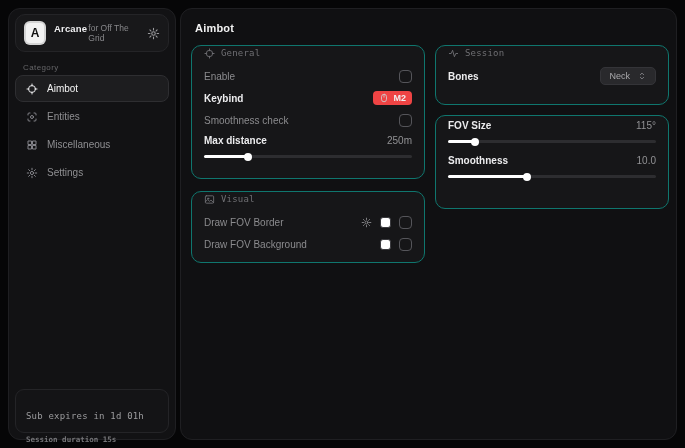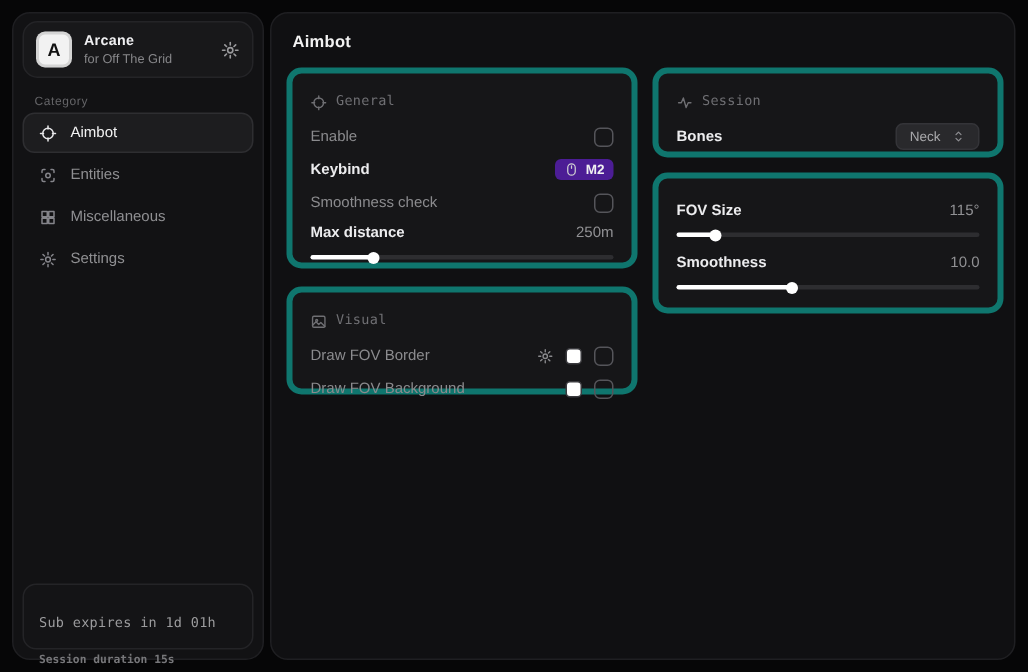--- a/index.html
+++ b/index.html
@@ -9,62 +9,62 @@
 
   
   .sidebar { position:absolute; left:8px; top:8px; width:168px; height:432px;
     background:#121214; border:1px solid #1f1f22; border-radius:12px; }
   .sb-header { position:absolute; left:6px; top:5px; right:6px; height:38px;
     background:#18181a; border:1px solid #242427; border-radius:10px;
     display:flex; align-items:center; gap:8px; padding:0 8px; }
   .logo { width:24px; height:24px; background:#f2f2f2; border-radius:6px;
     display:flex; align-items:center; justify-content:center;
     color:#111; font-weight:bold; font-size:12px; box-shadow:inset 0 0 0 2px rgba(0,0,0,.12); }
-  .sb-title-wrap { display:flex; flex-direction:column; gap:1px; }
+  .sb-title-wrap { display:flex; flex-direction:row; gap:1px; }
   .sb-title { font-size:9.5px; font-weight:bold; color:#f0f0f2; letter-spacing:.2px; }
   .sb-sub { font-size:8.5px; color:#87878a; }
   .sb-gear { margin-left:auto; color:#9a9a9d; display:flex; }
   .sb-cat { position:absolute; left:14px; top:54px; font-size:8px; color:#656568; letter-spacing:.4px; }
   .nav { position:absolute; left:6px; top:66px; right:6px; display:flex; flex-direction:column; gap:1px; }
   .nav-item { height:27px; display:flex; align-items:center; gap:9px; padding:0 10px;
     border-radius:8px; color:#8f8f92; font-size:10px; font-weight:500; border:1px solid transparent; }
   .nav-item .nav-ic { display:flex; color:#84848a; }
   .nav-item.active { background:#1d1d1f; border-color:#2e2e31; color:#f2f2f2; }
   .nav-item.active .nav-ic { color:#e8e8ea; }
   .sb-status { position:absolute; left:6px; bottom:6px; right:6px; height:36px;
     background:#141416; border:1px solid #242427; border-radius:9px; padding:21px 10px; }
   .sb-status .l1 { font-family:"DejaVu Sans Mono", monospace; font-size:9px; color:#9c9c9e; letter-spacing:.2px; }
   .sb-status .l2 { font-family:"DejaVu Sans Mono", monospace; font-size:7.5px; color:#77777a; margin-top:14px; font-weight:bold; }
 
   
   .main { position:absolute; left:180px; top:8px; width:497px; height:432px;
     background:#101012; border:1px solid #1f1f22; border-radius:12px; }
   .main-title { position:absolute; left:14px; top:13px; font-size:11px; font-weight:bold; color:#f2f2f2; letter-spacing:.2px; }
 
-  .card { position:absolute; background:#161618; border:4px solid #0f766e; border-radius:10px; padding:12px 12px; }
+  .card { position:absolute; background:#161618; border:1px solid #0f766e; border-radius:10px; padding:0 12px; }
   .c-general  { left:10px;  top:36px;  width:234px; height:134px; }
   .c-visual   { left:10px;  top:182px; width:234px; height:72px; }
   .c-tracker  { left:254px; top:36px;  width:234px; height:60px; }
   .c-accuracy { left:254px; top:106px; width:234px; height:94px; }
 
   .sec-head { display:flex; align-items:center; gap:6px; height:14px; margin-bottom:5px;
     color:#6f6f73; font-family:"DejaVu Sans Mono", monospace; font-size:9px; letter-spacing:.2px; }
   .sec-head svg { color:#6f6f73; }
 
   .row { display:flex; align-items:center; justify-content:space-between; height:22px; }
   .row.compact { height:18px; }
   .lbl-bright { font-size:10px; font-weight:bold; color:#ececee; }
   .lbl-dim { font-size:10px; color:#8b8b8e; }
   .val { font-size:10px; color:#919194; }
   .right-group { display:flex; align-items:center; gap:8px; }
 
   .checkbox { width:13px; height:13px; border:1.5px solid #55555a; border-radius:4px; background:transparent; }
   .swatch { width:11px; height:11px; border-radius:3px; border:1px solid #3a3a3e; }
 
-  .kbd-badge { display:inline-flex; align-items:center; gap:4px; background:#4c1d95;
+  .kbd-badge { display:inline-flex; align-items:center; gap:4px; background:#ef4444;
     border-radius:4px; padding:2px 6px; color:#f0f0f1; font-size:9px; font-weight:bold; }
   .kbd-badge svg { color:#cfcfd2; }
 
   .select-btn { display:inline-flex; align-items:center; gap:7px; background:#29292c;
     border:1px solid #343438; border-radius:5px; padding:3px 8px; color:#a8a8ab; font-size:9px; }
   .select-btn svg { color:#8d8d91; }
 
   .slider { position:relative; height:3px; background:#2d2d30; border-radius:2px; margin-top:6px; }
   .slider .fill { position:relative; height:3px; background:#ffffff; border-radius:2px; }
   .slider .fill::after { content:""; position:absolute; right:-4px; top:-2.5px;

